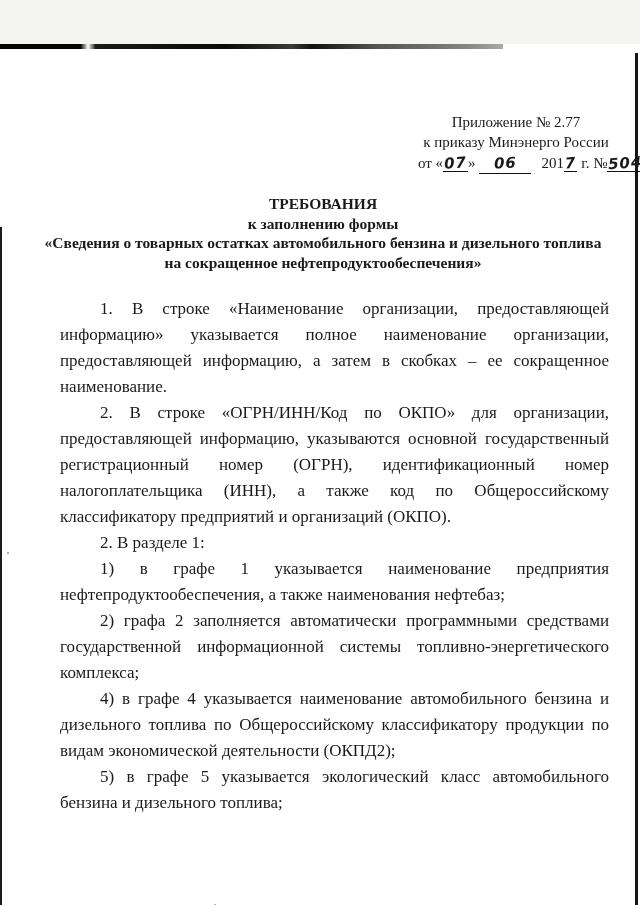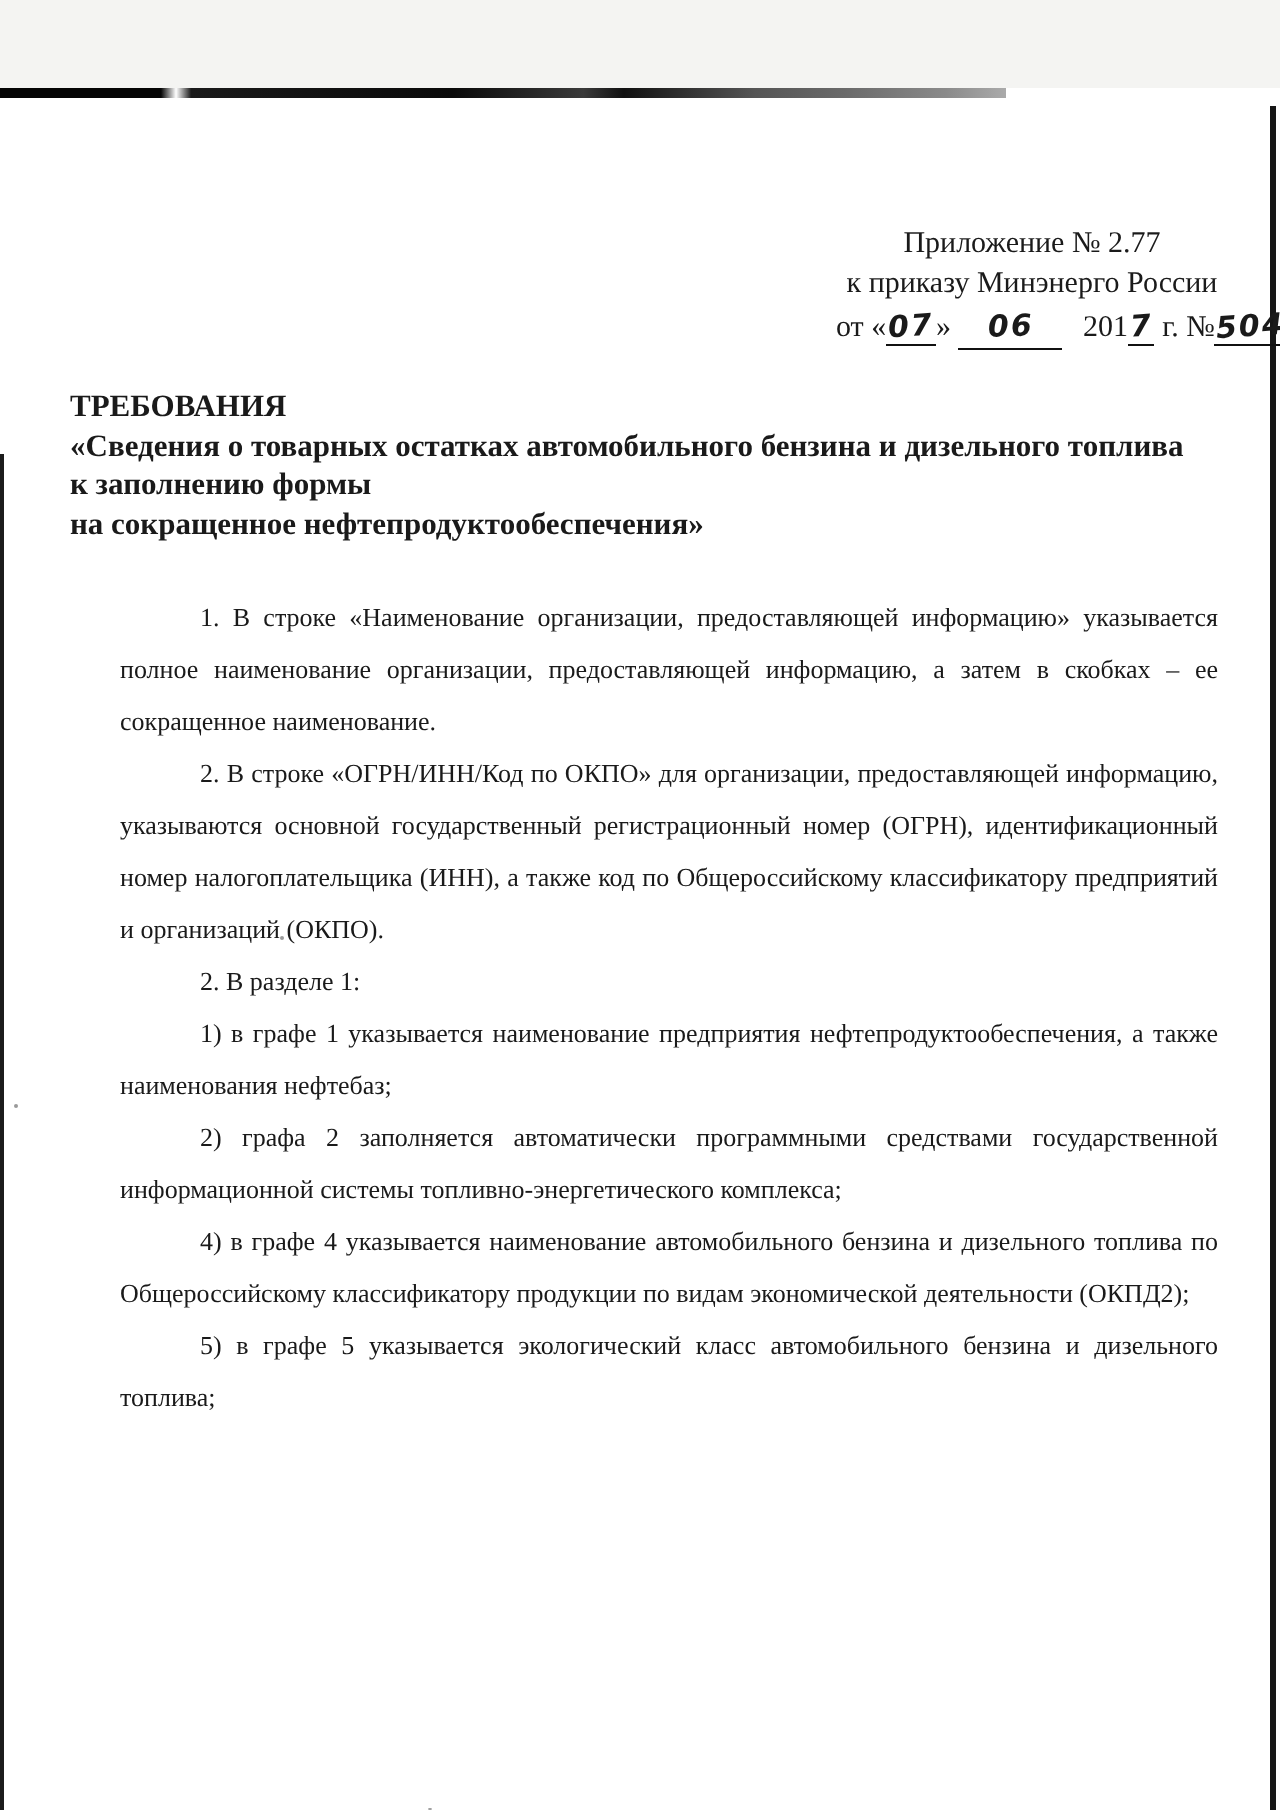--- a/index.html
+++ b/index.html
@@ -66,28 +66,28 @@
     display: inline-block; min-width: 52px; text-align: center;
     border-bottom: 1px solid #111; margin: 0 10px 0 4px;
   }
   .u-month .hand { transform: rotate(-2deg); }
   .u-year { border-bottom: 1px solid #111; padding: 0 1px; }
   .u-num  { border-bottom: 1px solid #111; padding: 0 1px; }
 
   
   .title-block {
     position: absolute; top: 150px; left: 35px; width: 576px;
-    font-weight: bold;
+    text-align: center; font-weight: bold;
     font-size: 15.5px; line-height: 19.5px;
   }
 
   
   .body-block {
     position: absolute; top: 252px; left: 60px; width: 549px;
-    font-size: 13px; line-height: 26px;
+    font-size: 17px; line-height: 26px;
     text-align: justify;
   }
   .para { margin: 0; text-indent: 40px; }
 </style>
 </head>
 <body>
 
 <div class="page">
 
   <div class="art-top"></div>
@@ -101,22 +101,22 @@
 
   <div class="hdr">
     <div>Приложение № 2.77</div>
     <div>к приказу Минэнерго России</div>
     <div class="date-line"><span>от «</span><span class="u-day"><span class="hand">07</span></span><span>»</span><span class="u-month"><span class="hand">06</span></span><span>201</span><span class="u-year"><span class="hand">7</span></span><span> г. №</span><span class="u-num"><span class="hand">504</span></span>
     </div>
   </div>
 
   <div class="title-block">
     <div>ТРЕБОВАНИЯ</div>
+    <div>к заполнению формы</div>
     <div>«Сведения о товарных остатках автомобильного бензина и дизельного топлива</div>
-    <div>к заполнению формы</div>
     <div>на сокращенное нефтепродуктообеспечения»</div>
   </div>
 
   <div class="body-block">
     <p class="para">1. В строке «Наименование организации, предоставляющей информацию» указывается полное наименование организации, предоставляющей информацию, а затем в скобках – ее сокращенное наименование.</p>
     <p class="para">2. В строке «ОГРН/ИНН/Код по ОКПО» для организации, предоставляющей информацию, указываются основной государственный регистрационный номер (ОГРН), идентификационный номер налогоплательщика (ИНН), а также код по Общероссийскому классификатору предприятий и организаций (ОКПО).</p>
     <p class="para">2. В разделе 1:</p>
     <p class="para">1) в графе 1 указывается наименование предприятия нефтепродуктообеспечения, а также наименования нефтебаз;</p>
     <p class="para">2) графа 2 заполняется автоматически программными средствами государственной информационной системы топливно-энергетического комплекса;</p>
     <p class="para">4) в графе 4 указывается наименование автомобильного бензина и дизельного топлива по Общероссийскому классификатору продукции по видам экономической деятельности (ОКПД2);</p>

